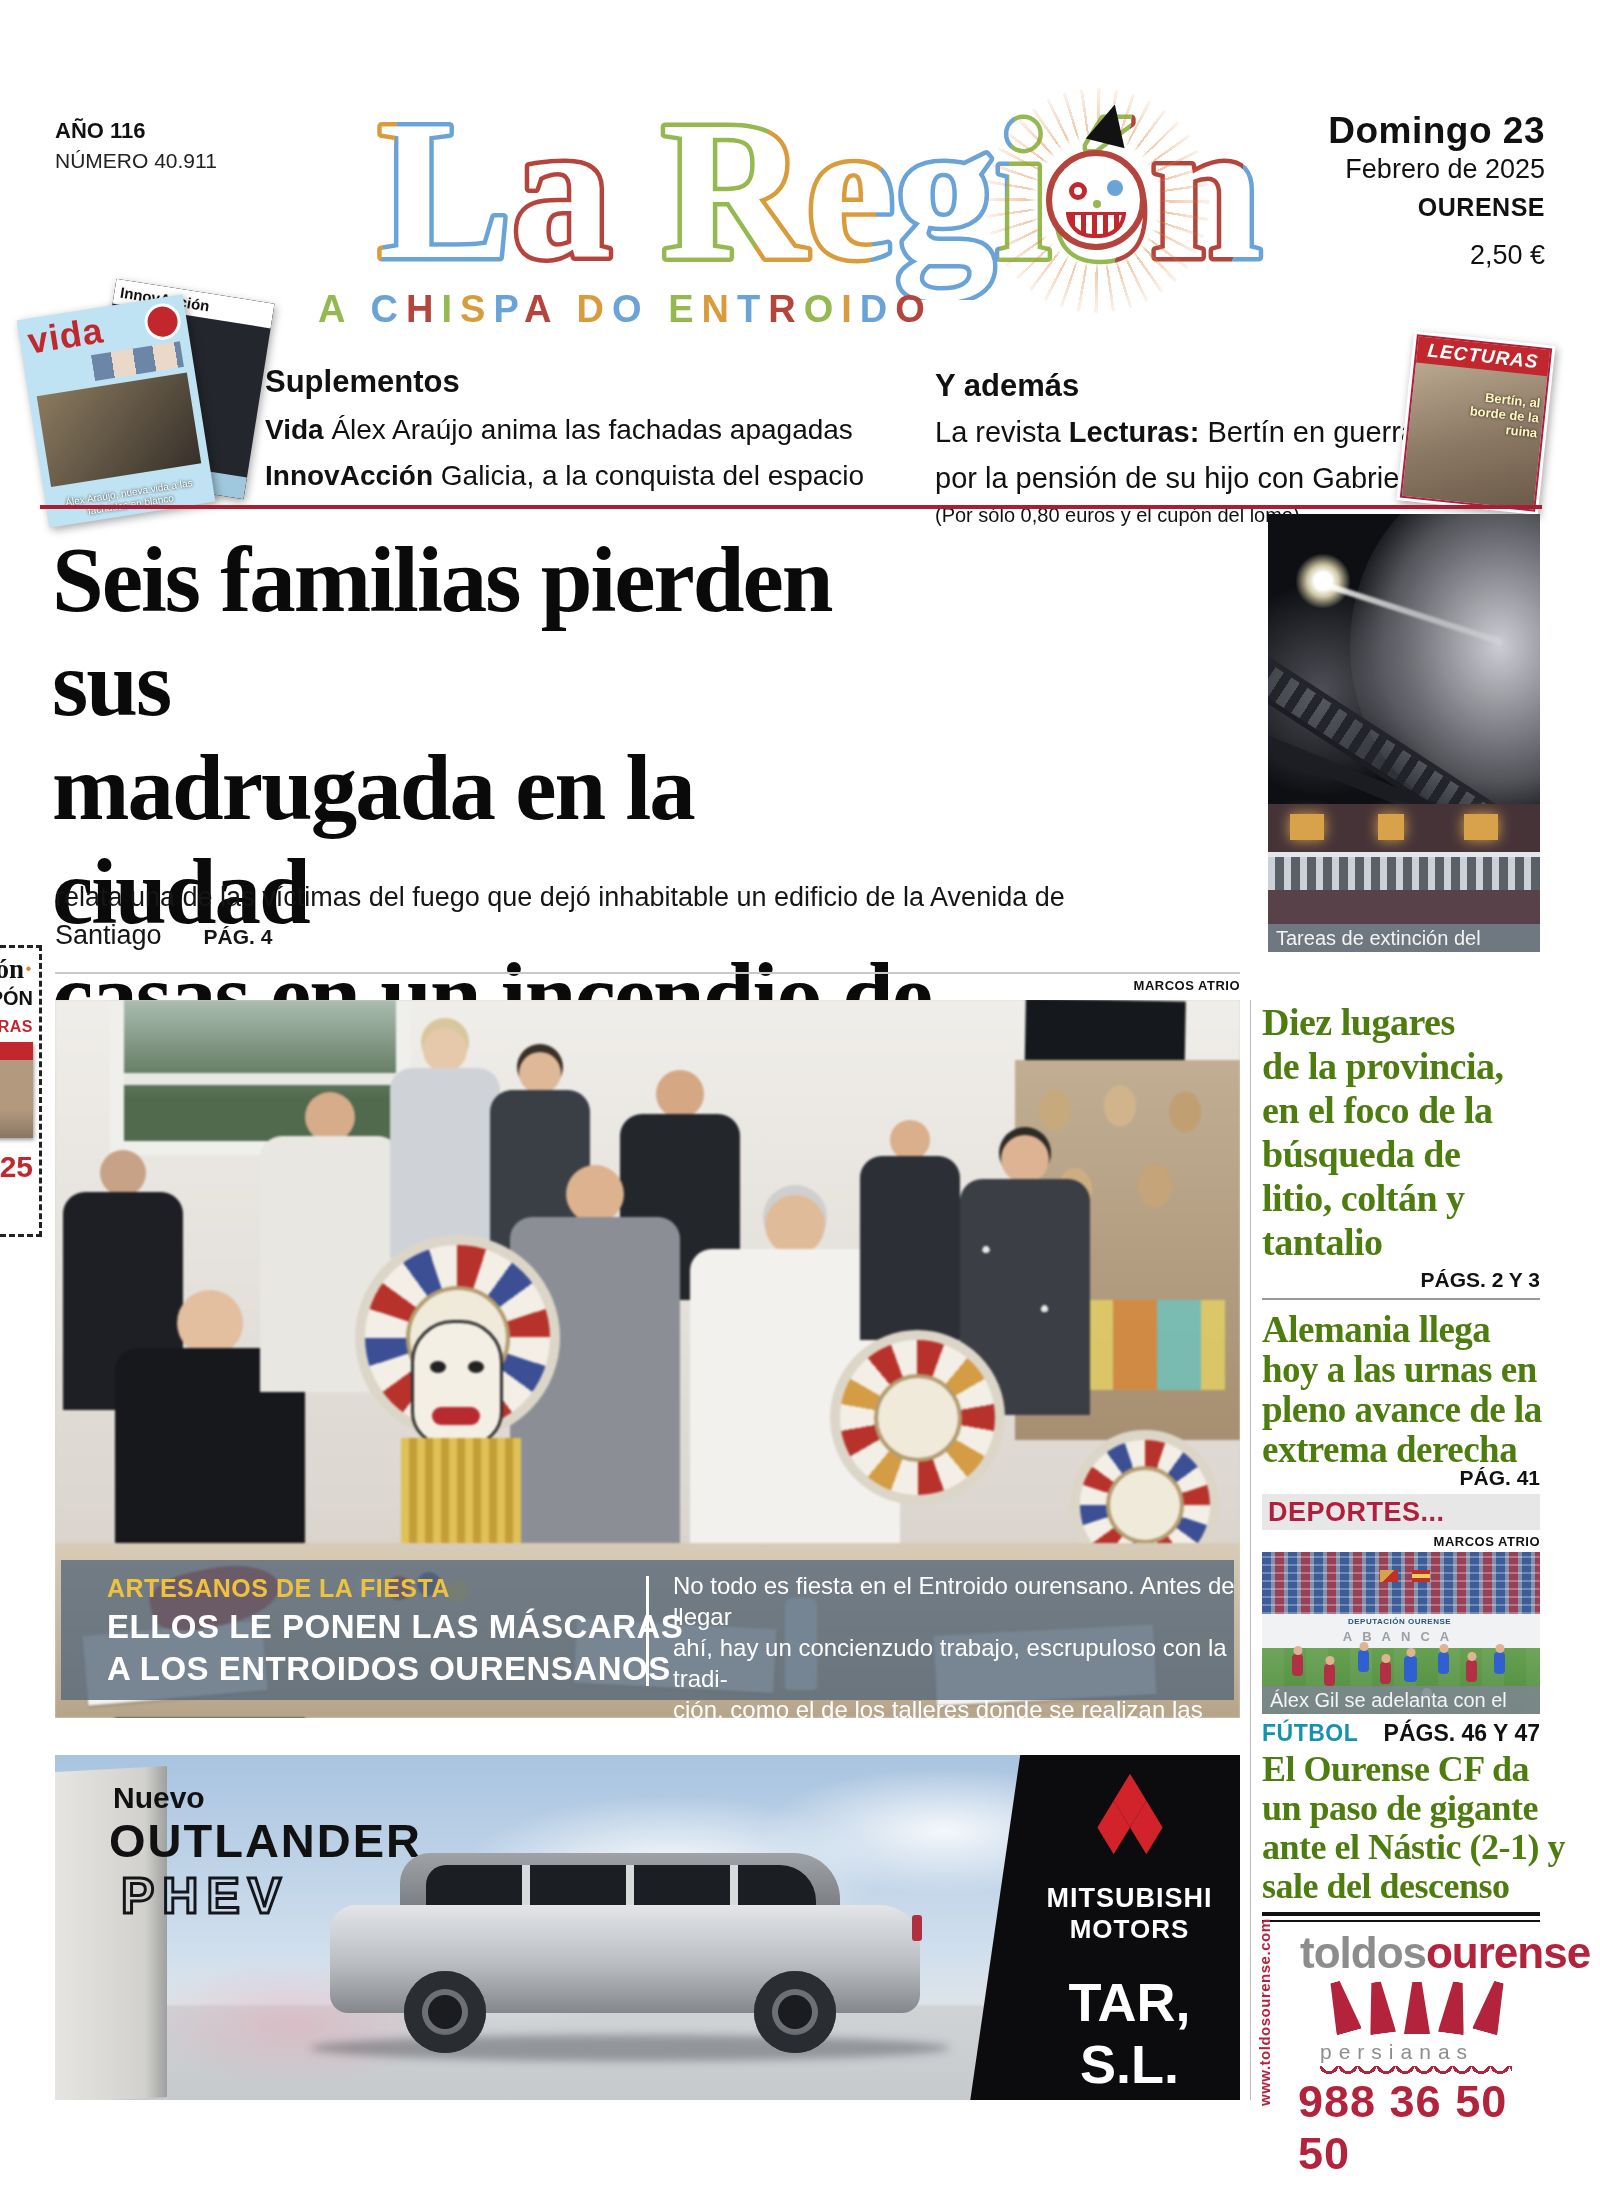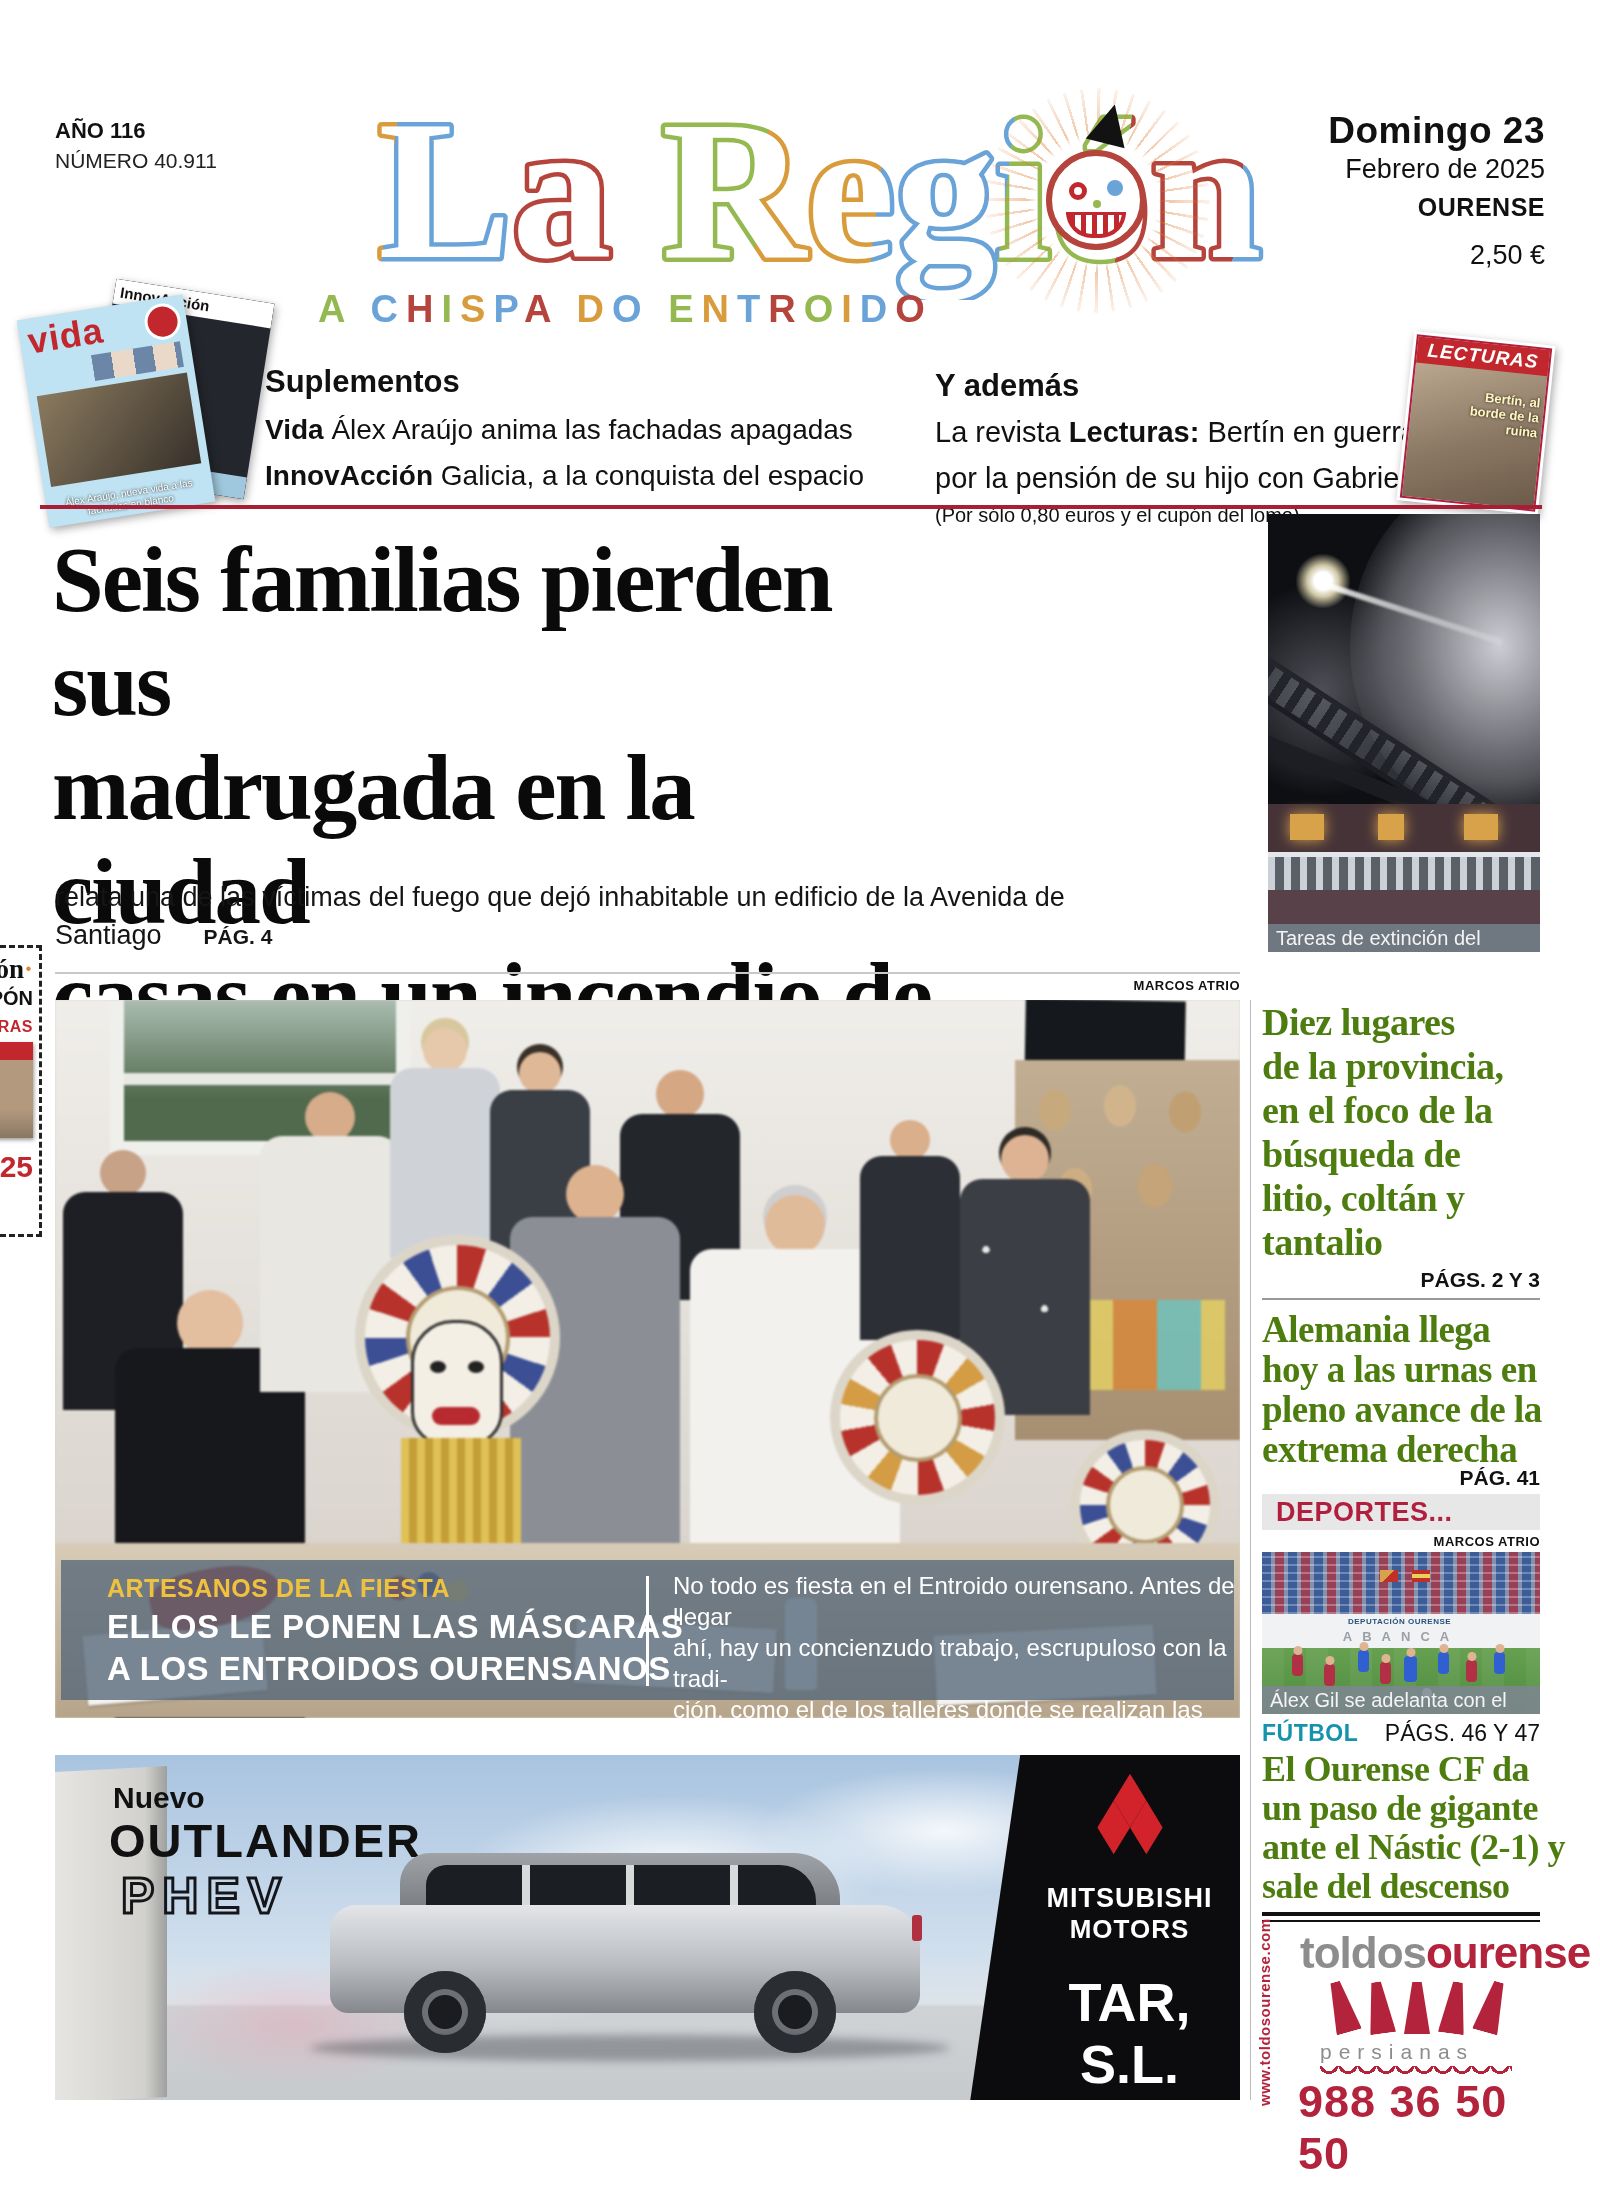--- a/index.html
+++ b/index.html
@@ -140,39 +140,39 @@
 
   
   .vrule{left:1250px;top:1000px;width:1px;height:1100px;background:#bbb;}
   .rc-hl{left:1262px;width:284px;font-weight:bold;color:#4d7c0f;}
   .hl1{top:1000px;font-size:38px;line-height:44px;letter-spacing:-.5px;}
   .hl2{top:1310px;font-size:37px;line-height:40px;letter-spacing:-.5px;}
   .hl3{top:1750px;font-size:36px;line-height:39px;letter-spacing:-.5px;}
   .pagref{left:1262px;width:278px;text-align:right;font-size:21px;font-weight:bold;}
   .rc-hr{left:1262px;top:1298px;width:278px;height:2px;background:#999;}
   .depbar{left:1262px;top:1494px;width:278px;height:36px;background:#e7e7e7;color:#b01f3e;
-          font-size:27px;font-weight:bold;line-height:36px;padding-left:14px;box-sizing:border-box;letter-spacing:.5px;}
+          font-size:27px;font-weight:bold;line-height:36px;padding-left:6px;box-sizing:border-box;letter-spacing:.5px;}
   .credit2{left:1300px;top:1534px;width:240px;text-align:right;}
   .sportphoto{left:1262px;top:1552px;width:278px;height:162px;background:#7d8ba6;overflow:hidden;}
   .sportphoto .art{position:absolute;inset:0;filter:blur(.6px);}
   .stands{position:absolute;left:0;top:0;right:0;height:62px;
           background:repeating-linear-gradient(0deg,rgba(255,255,255,.28) 0 2px,transparent 2px 8px),
                      repeating-linear-gradient(90deg,rgba(47,84,150,.85) 0 9px,rgba(135,150,180,.6) 9px 13px,rgba(160,45,66,.8) 13px 22px,rgba(135,150,180,.6) 22px 26px);}
   .flag{position:absolute;top:18px;width:18px;height:12px;}
   .swall{position:absolute;left:0;top:62px;right:0;height:34px;background:#f1f2f4;}
   .swall .t1{position:absolute;left:86px;top:3px;font-size:8px;color:#27527d;font-weight:bold;letter-spacing:.5px;}
   .swall .t2{position:absolute;left:0;right:0;top:15px;font-size:13px;color:#9aa0a8;font-weight:bold;letter-spacing:10px;text-align:center;}
   .pitch{position:absolute;left:0;top:96px;right:0;bottom:0;
          background:repeating-linear-gradient(90deg,rgba(255,255,255,.05) 0 22px,transparent 22px 44px),linear-gradient(#66a050,#4f8c40);}
   .pl{position:absolute;width:11px;height:22px;border-radius:4px;}
   .pl::before{content:"";position:absolute;left:50%;top:-8px;transform:translateX(-50%);width:9px;height:9px;border-radius:50%;background:#e0b392;}
   .ball{position:absolute;width:10px;height:10px;border-radius:50%;background:#fff;}
   .futrow{left:1262px;top:1720px;width:278px;font-size:23px;}
   .futrow .fut{color:#1593ad;font-weight:bold;letter-spacing:.5px;}
-  .futrow .pg{float:right;font-weight:normal;color:#111;}
+  .futrow .pg{float:right;font-weight:bold;color:#111;}
 
   
   .ad1{left:55px;top:1755px;width:1185px;height:345px;overflow:hidden;
        background:
          radial-gradient(ellipse 220px 90px at 20% 78%,rgba(238,150,170,.35),transparent 70%),
          radial-gradient(ellipse 300px 110px at 52% 34%,rgba(255,255,255,.9),transparent 70%),
          radial-gradient(ellipse 260px 90px at 75% 22%,rgba(255,255,255,.85),transparent 70%),
          radial-gradient(ellipse 240px 90px at 38% 60%,rgba(255,255,255,.7),transparent 70%),
          linear-gradient(#a9c4e0,#cfdeed 55%,#dde4e9 72%,#cfd3d6 73%,#c6cacd);}
   .ad1 .bldg{position:absolute;left:0;top:14px;width:112px;height:331px;background:linear-gradient(90deg,#e6e5e2,#d2d1cd 80%,#9ea09f);transform:skewY(-3deg);}

